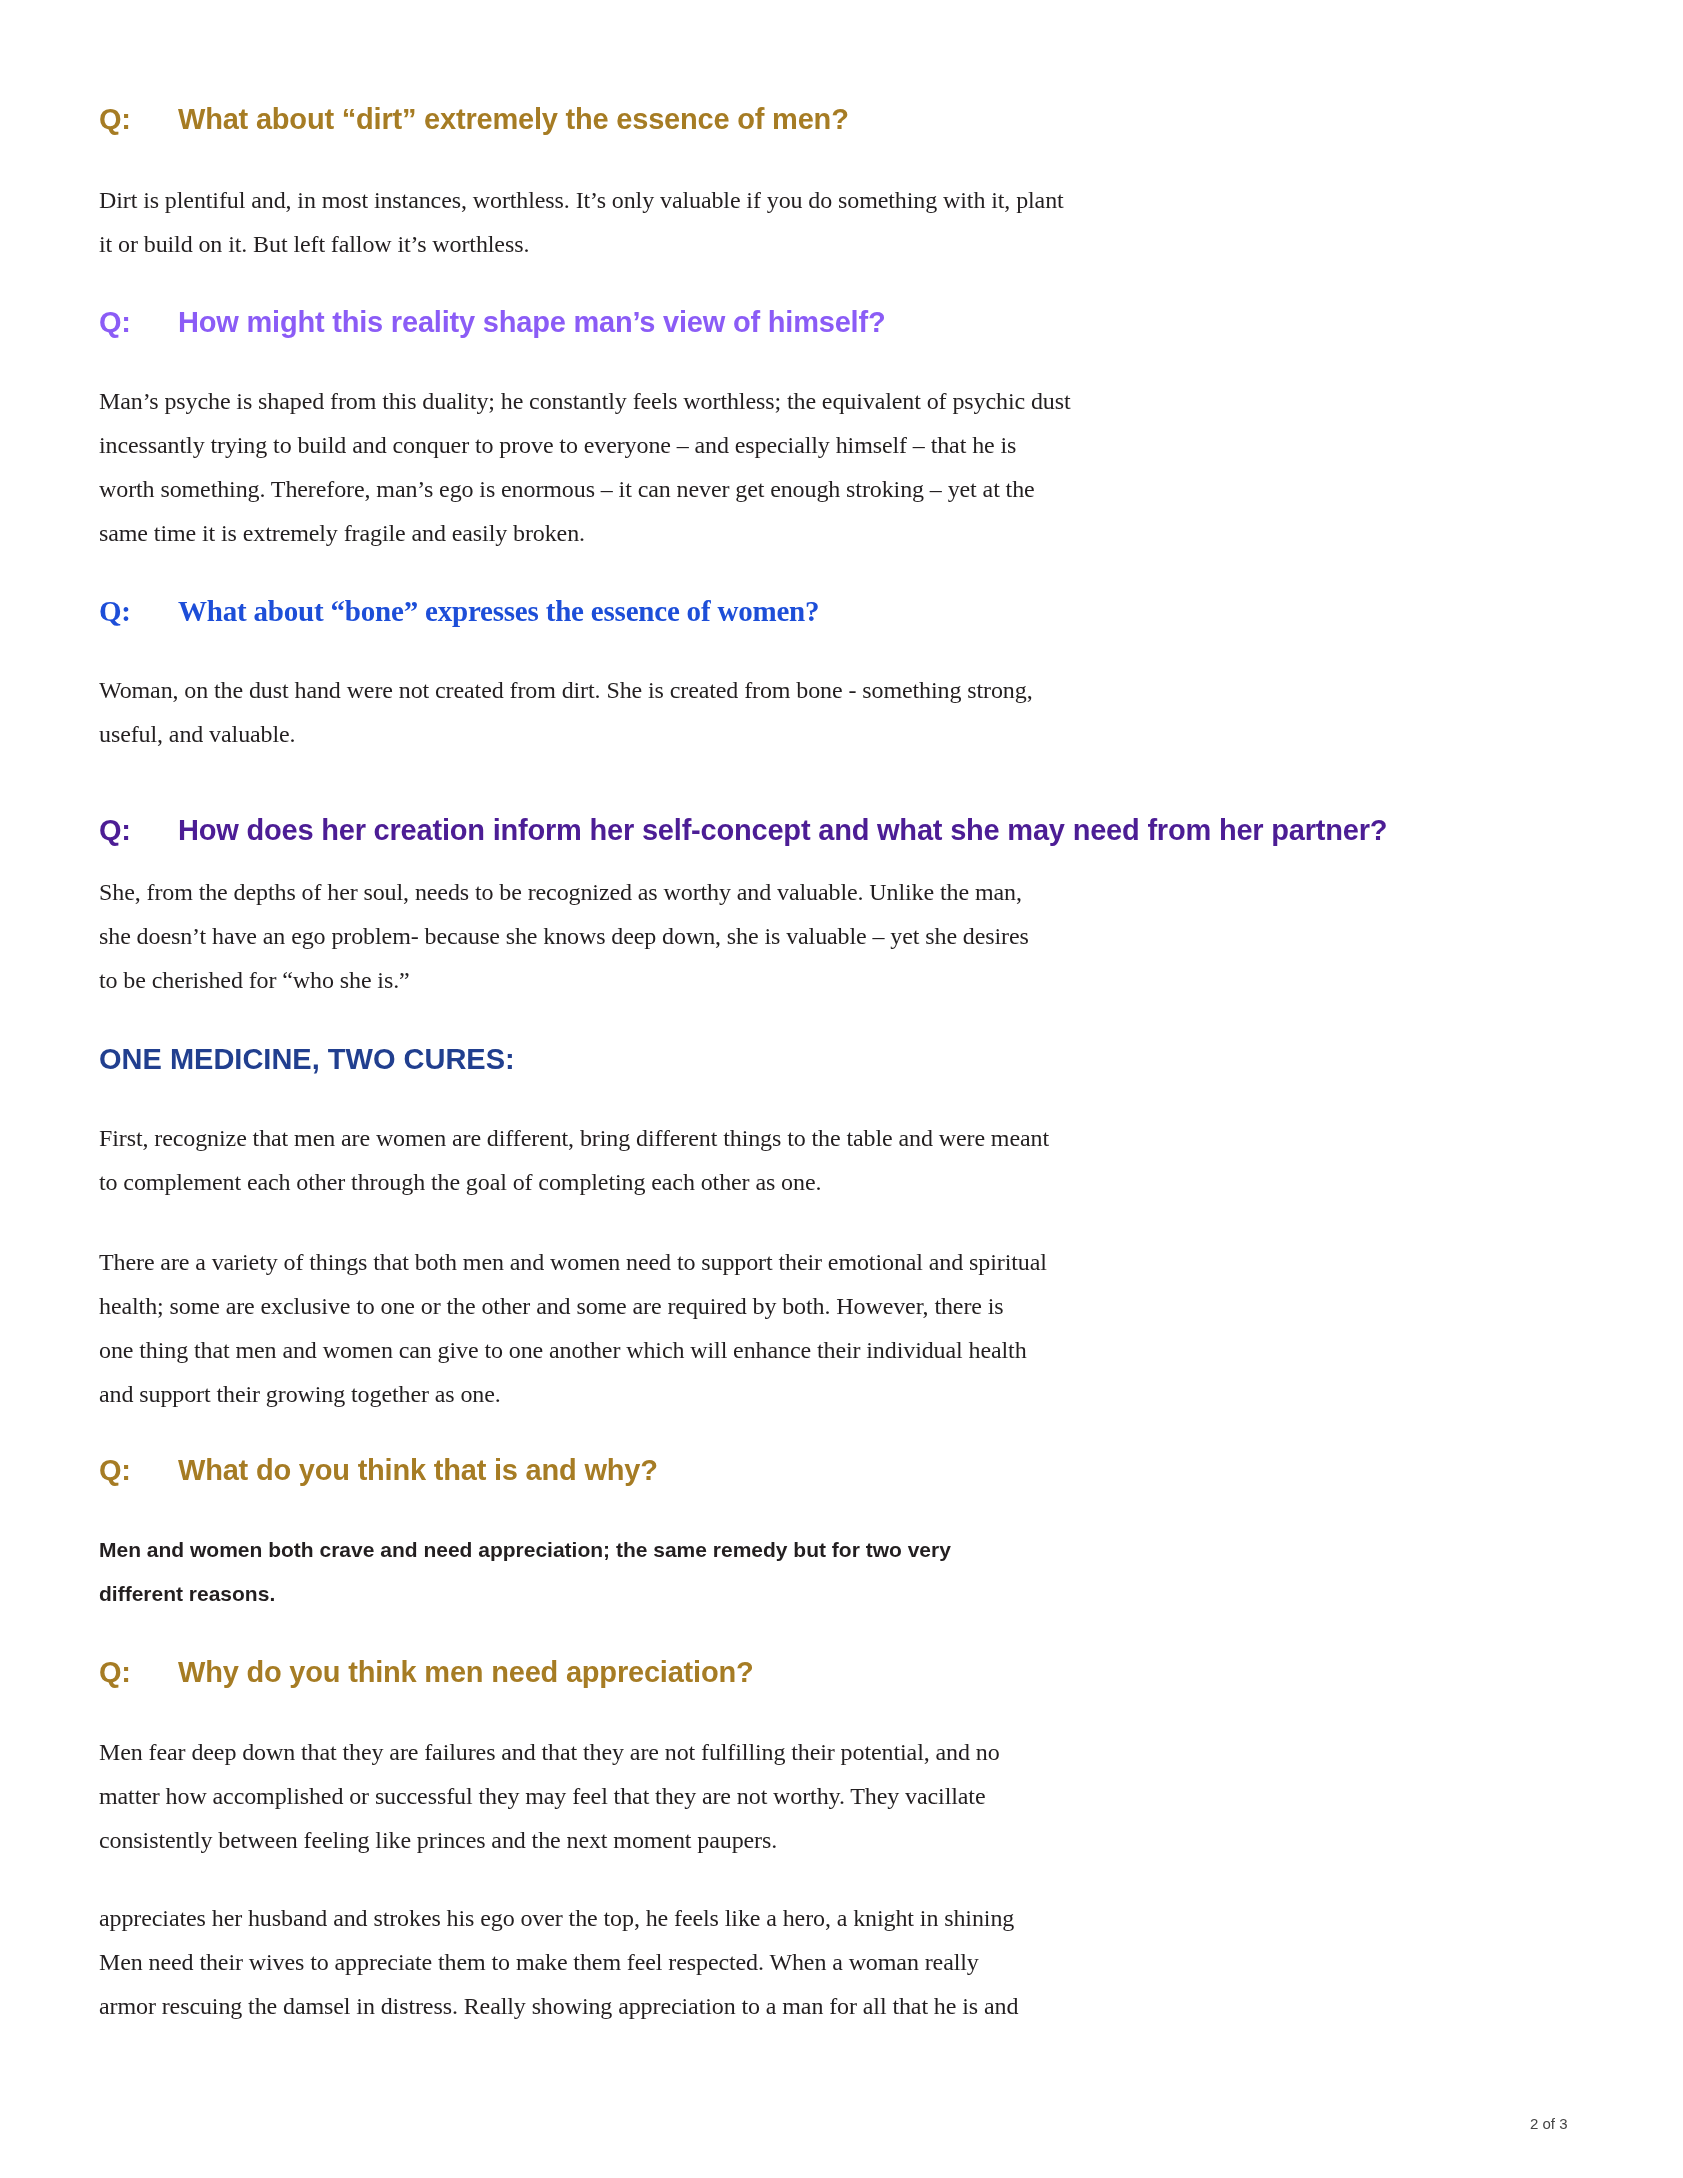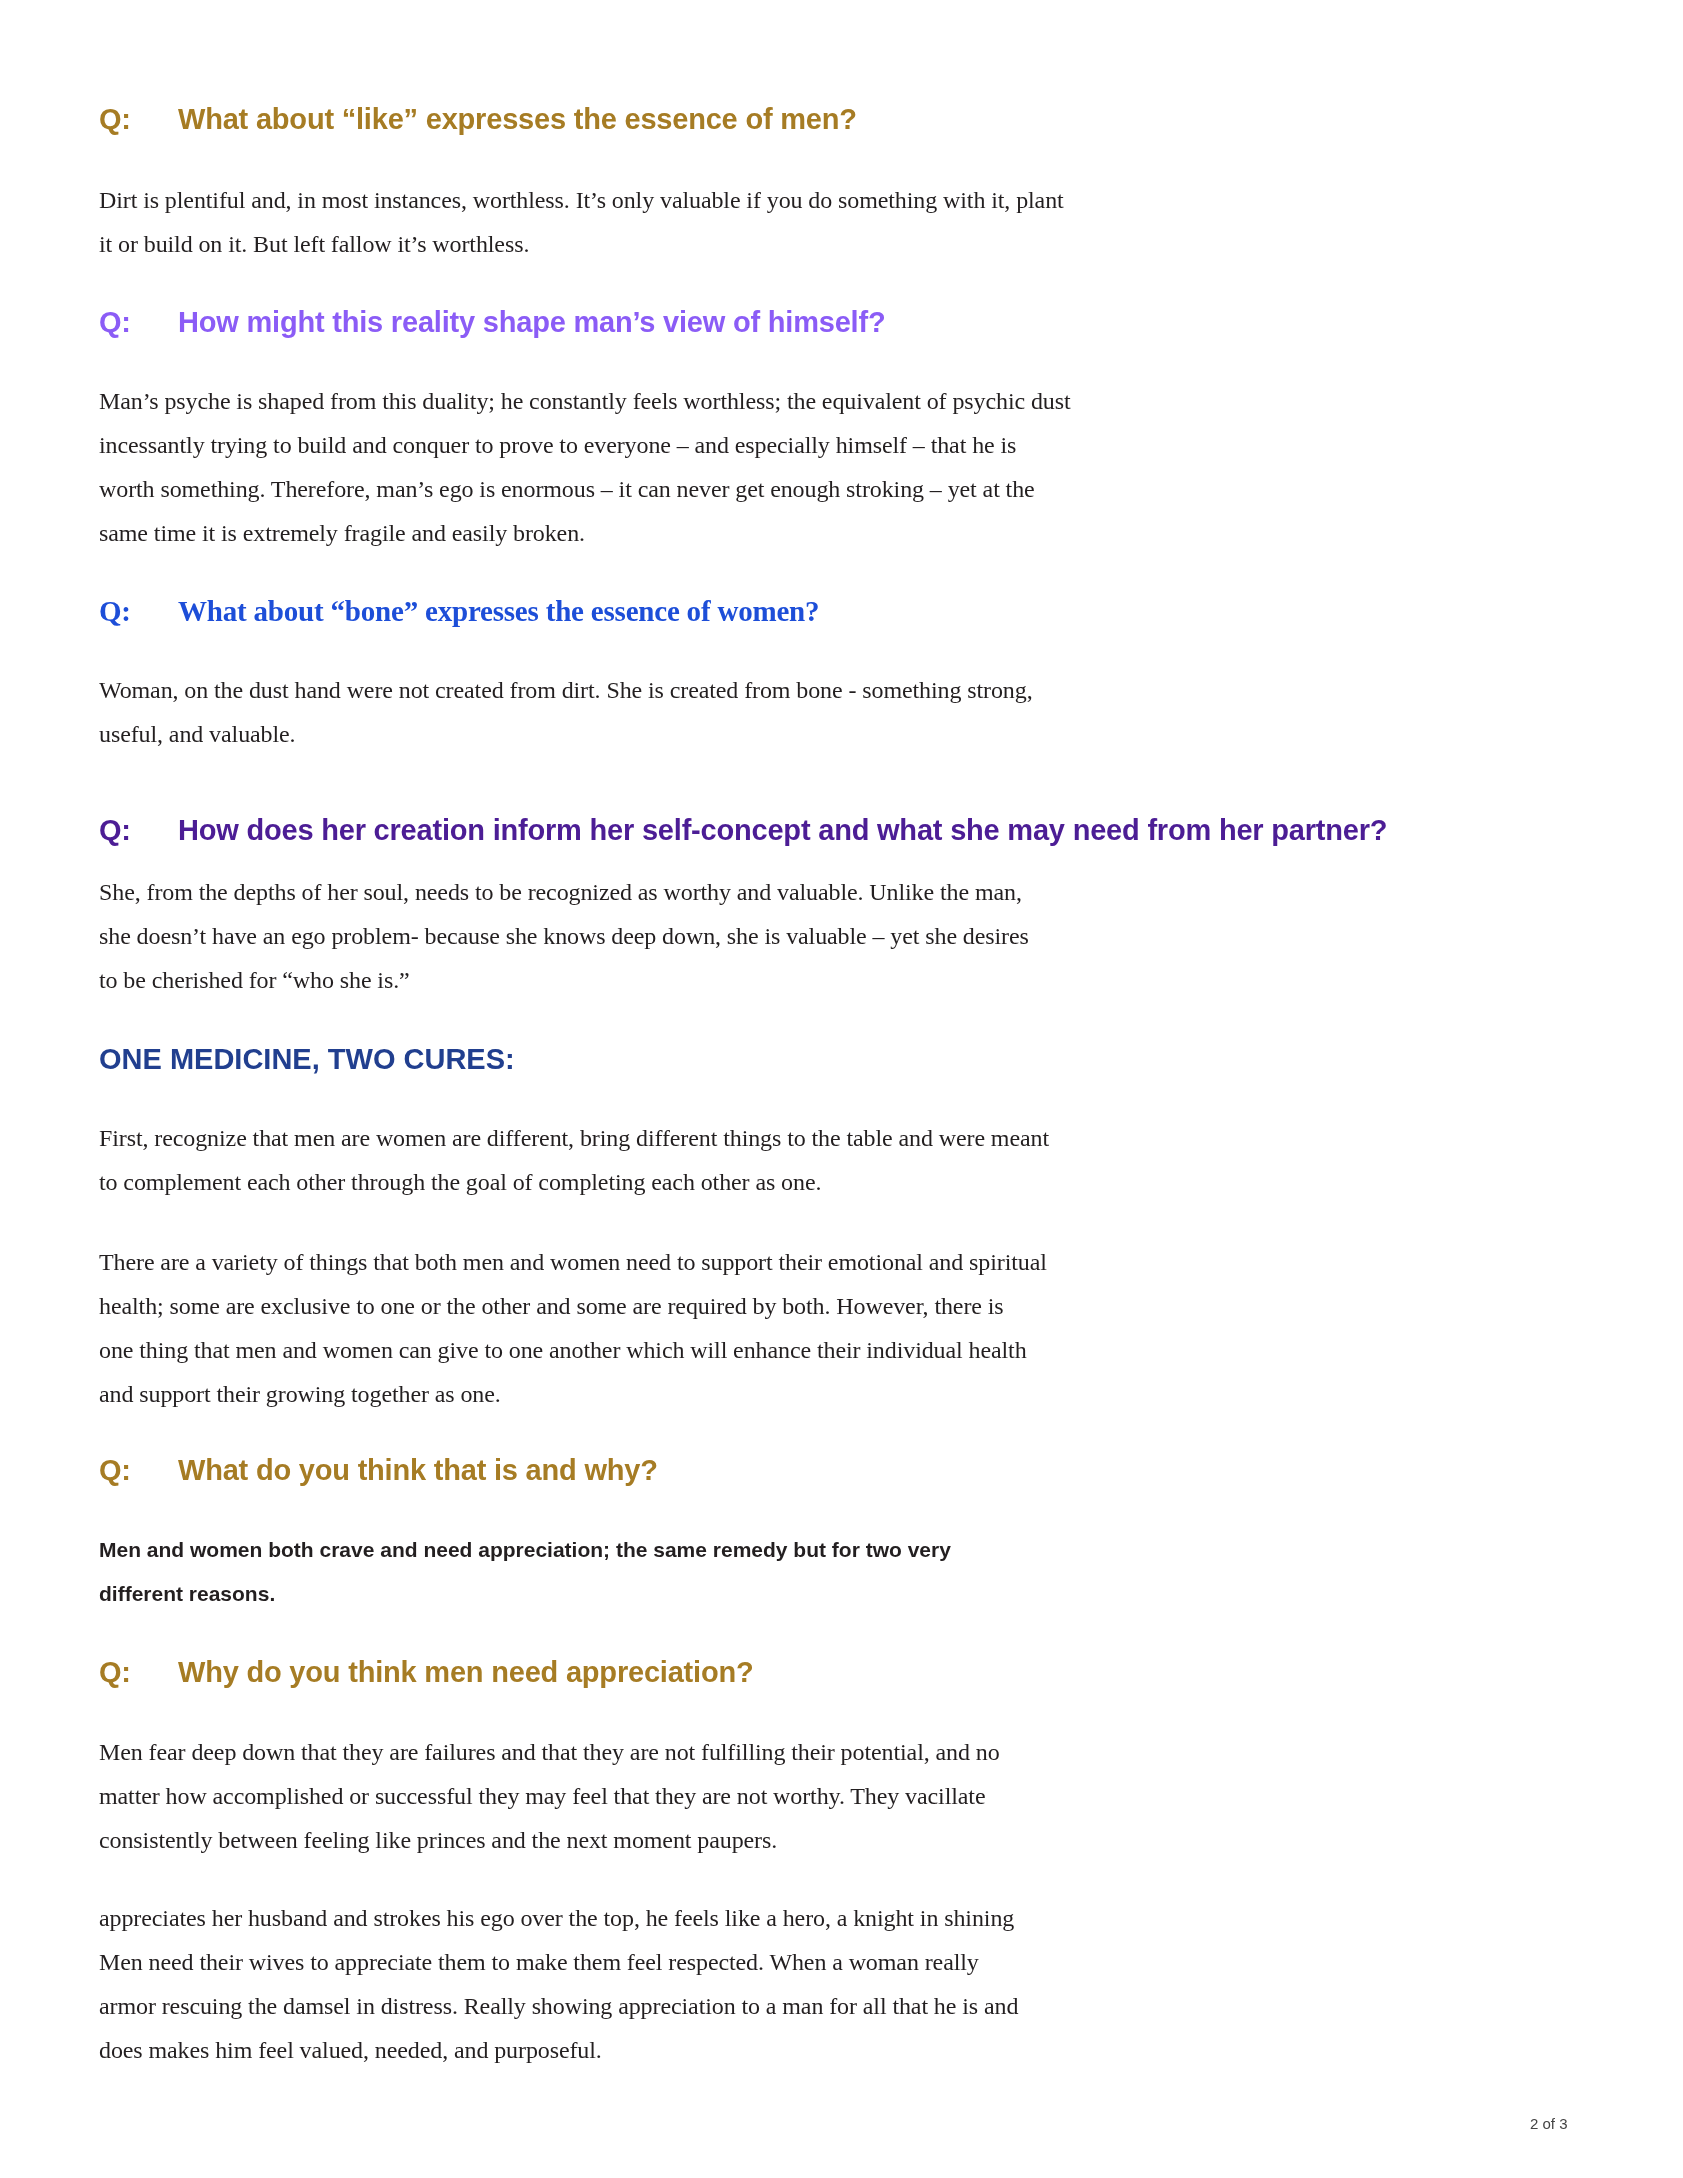--- a/index.html
+++ b/index.html
@@ -13,21 +13,21 @@
     .bold-p { position: absolute; left: 0; font-weight: bold; font-size: 21px; line-height: 44px; color: #231f20; }
     .bold-p .line { display: block; white-space: nowrap; }
     .page-num { position: absolute; left: 1530px; top: 2079px; font-family: "Liberation Sans", sans-serif; font-size: 15px; color: #444; margin-top: 36px; }
   </style>
 </head>
 <body>
 
 <div class="page">
 
   <div class="q" style="top: 99px; color: rgb(166, 124, 36);">
-    <span class="q-label">Q:</span><span>What about “like” expresses the essence of men?</span>
+    <span class="q-label">Q:</span><span>What about “dirt” extremely the essence of men?</span>
   </div>
   <div class="p" style="top:178px">
     <span class="line">Dirt is plentiful and, in most instances, worthless.  It’s only valuable if you do something with it, plant</span>
     <span class="line">it or build on it.    But left fallow it’s worthless.</span>
   </div>
 
   <div class="q" style="top: 302px; color: #8b5cf6;">
     <span class="q-label">Q:</span><span>How might this reality shape man’s view of himself?</span>
   </div>
   <div class="p" style="top:379px">
@@ -83,18 +83,17 @@
   <div class="p" style="top:1730px">
     <span class="line">Men fear deep down that they are failures and that they are not fulfilling their potential,  and no</span>
     <span class="line">matter how accomplished or successful they may feel that they are not worthy.  They vacillate</span>
     <span class="line">consistently between feeling like princes and the next moment paupers.</span>
   </div>
 
   <div class="p" style="top:1896px">
     <span class="line">appreciates her husband and strokes his ego over the top, he feels like a hero, a knight in shining</span>
     <span class="line">Men need their wives to appreciate them to make them feel respected.  When a woman really</span>
     <span class="line">armor rescuing the damsel in distress.  Really showing appreciation to a man for all that he is and</span>
-    <span class="line">does makes him feel valued, needed, and purposeful.</span>
   </div>
 </div>
 
 <div class="page-num">2 of 3</div>
 
 
 </body></html>

